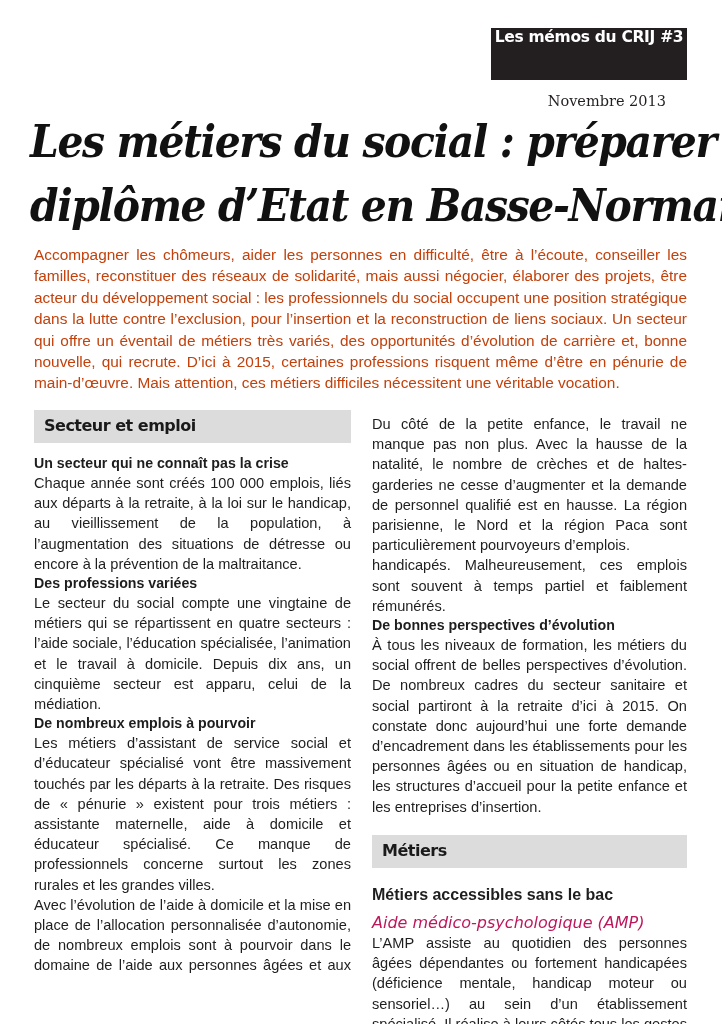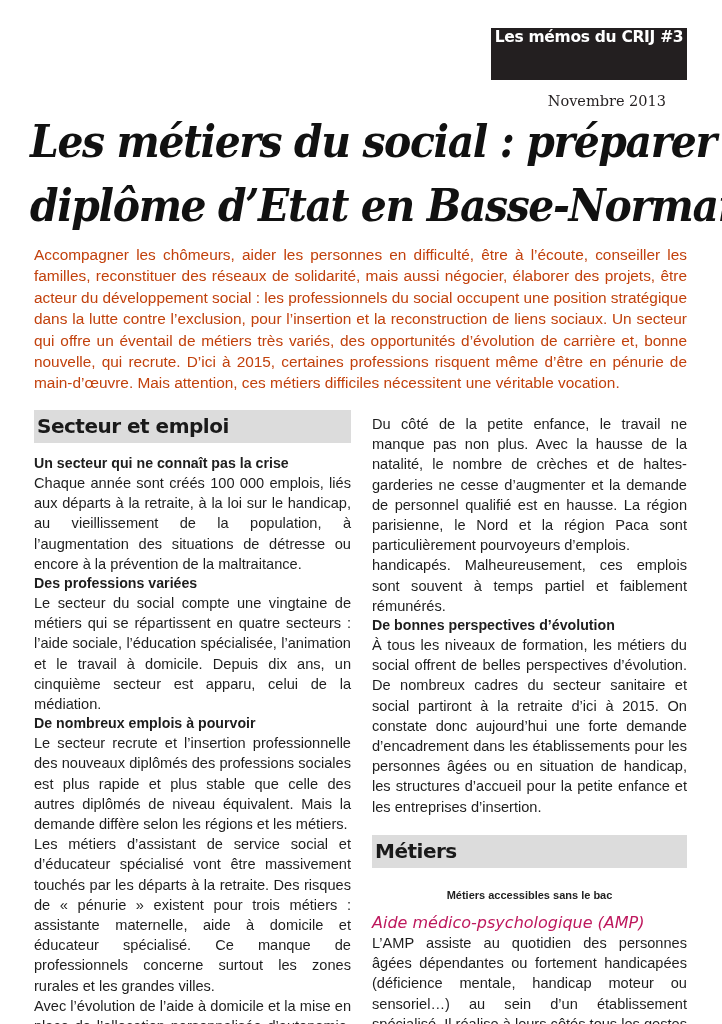--- a/index.html
+++ b/index.html
@@ -4,26 +4,26 @@
 <style>
   html, body { margin: 0; padding: 0; background: #ffffff; }
   body { width: 722px; height: 1024px; position: relative; overflow: hidden; color: #1a1a1a; font-family: "Liberation Sans", sans-serif; }
   .badge { position: absolute; left: 491px; top: 28px; width: 196px; height: 52px; background: #231f20; color: #fff; display: flex; align-items: flex-start; justify-content: center; font-family: "DejaVu Sans", sans-serif; font-size: 15.5px; font-weight: bold; letter-spacing: -0.3px; }
   .date { position: absolute; right: 56px; top: 93px; font-family: "DejaVu Serif", serif; font-size: 14.5px; font-weight: normal; color: #231f20; }
   .title { position: absolute; left: 30px; top: 110px; width: 670px; font-family: "DejaVu Serif", serif; font-style: italic; font-weight: bold; font-size: 44px; line-height: 64px; color: #111; letter-spacing: -1.5px; white-space: nowrap; transform: scaleX(0.93); transform-origin: left top; }
   .intro { position: absolute; left: 34px; top: 244px; width: 653px; font-size: 15.4px; line-height: 21.4px; text-align: justify; color: #c2410c; }
   .col { position: absolute; font-size: 14.6px; line-height: 20.2px; text-align: justify; color: #1e1e1e; }
   .col-left { left: 34px; top: 410px; width: 317px; }
   .col-right { left: 372px; top: 414px; width: 315px; }
-  .section-head { background: #dcdcdc; height: 33px; display: flex; align-items: center; padding-left: 3px; font-family: "DejaVu Sans", sans-serif; font-weight: bold; font-size: 20px; letter-spacing: -0.5px; color: #1a1a1a; transform-origin: left; }
+  .section-head { background: #dcdcdc; height: 33px; display: flex; align-items: center; padding-left: 10px; font-family: "DejaVu Sans", sans-serif; font-weight: bold; font-size: 16px; letter-spacing: -0.5px; color: #1a1a1a; transform-origin: left; }
   .sub-head { font-weight: bold; font-size: 14.2px; line-height: 19px; }
   .sub-head.first { margin-top: 11px; }
   p { margin: 0; }
   .metiers-head { margin-top: 18px; }
-  .centered-head { text-align: center; font-weight: bold; font-size: 11px; margin-top: 17px; margin-bottom: 8px; }
+  .centered-head { font-weight: bold; font-size: 16px; margin-top: 17px; margin-bottom: 8px; }
   .job-title { font-family: "DejaVu Sans", sans-serif; font-style: italic; font-size: 16px; line-height: 20px; color: #be185d; }
 </style>
 </head>
 <body>
 
 <div class="badge">
   <span>Les mémos du CRIJ #3</span>
 </div>
 
 <div class="date">Novembre 2013</div>
@@ -38,21 +38,20 @@
 <div class="col col-left">
   <div class="section-head">Secteur et emploi</div>
 
   <div class="sub-head first">Un secteur qui ne connaît pas la crise</div>
   <p>Chaque année sont créés 100 000 emplois, liés aux départs à la retraite, à la loi sur le handicap, au vieillissement de la population, à l’augmentation des situations de détresse ou encore à la prévention de la maltraitance.</p>
 
   <div class="sub-head">Des professions variées</div>
   <p>Le secteur du social compte une vingtaine de métiers qui se répartissent en quatre secteurs : l’aide sociale, l’éducation spécialisée, l’animation et le travail à domicile. Depuis dix ans, un cinquième secteur est apparu, celui de la médiation.</p>
 
   <div class="sub-head">De nombreux emplois à pourvoir</div>
-  <p>Le secteur recrute et l’insertion professionnelle des nouveaux diplômés des professions sociales est plus rapide et plus stable que celle des autres diplômés de niveau équivalent. Mais la demande diffère selon les régions et les métiers.</p>
   <p>Les métiers d’assistant de service social et d’éducateur spécialisé vont être massivement touchés par les départs à la retraite. Des risques de « pénurie » existent pour trois métiers : assistante maternelle, aide à domicile et éducateur spécialisé. Ce manque de professionnels concerne surtout les zones rurales et les grandes villes.</p>
   <p style="text-align-last: justify;">Avec l’évolution de l’aide à domicile et la mise en place de l’allocation personnalisée d’autonomie, de nombreux emplois sont à pourvoir dans le domaine de l’aide aux personnes âgées et aux</p>
 </div>
 
 <div class="col col-right">
   <p>Du côté de la petite enfance, le travail ne manque pas non plus. Avec la hausse de la natalité, le nombre de crèches et de haltes-garderies ne cesse d’augmenter et la demande de personnel qualifié est en hausse. La région parisienne, le Nord et la région Paca sont particulièrement pourvoyeurs d’emplois.</p>
   <p>handicapés. Malheureusement, ces emplois sont souvent à temps partiel et faiblement rémunérés.</p>
 
   <div class="sub-head">De bonnes perspectives d’évolution</div>
   <p>À tous les niveaux de formation, les métiers du social offrent de belles perspectives d’évolution. De nombreux cadres du secteur sanitaire et social partiront à la retraite d’ici à 2015. On constate donc aujourd’hui une forte demande d’encadrement dans les établissements pour les personnes âgées ou en situation de handicap, les structures d’accueil pour la petite enfance et les entreprises d’insertion.</p>

